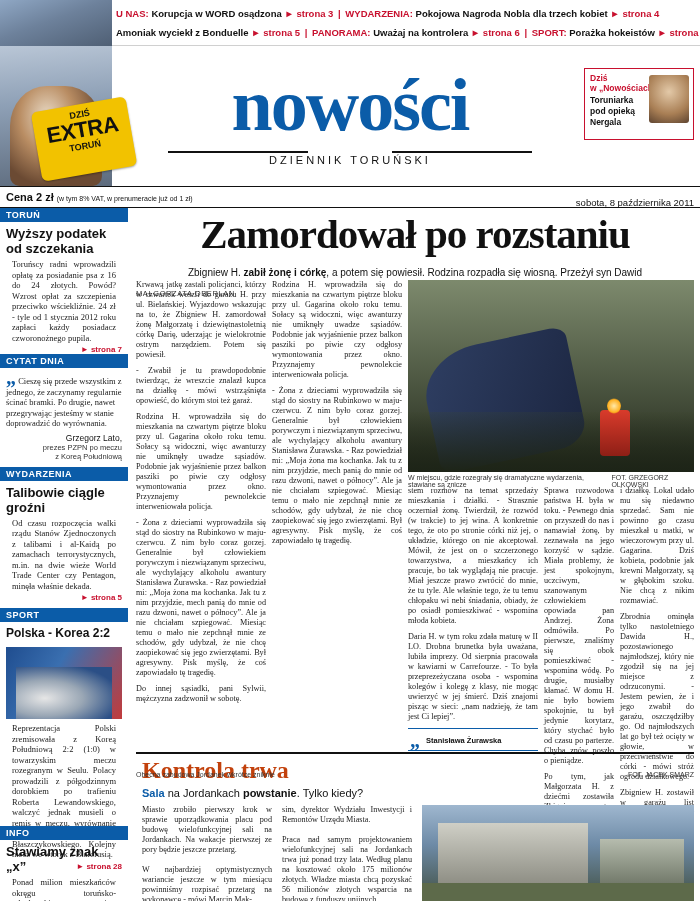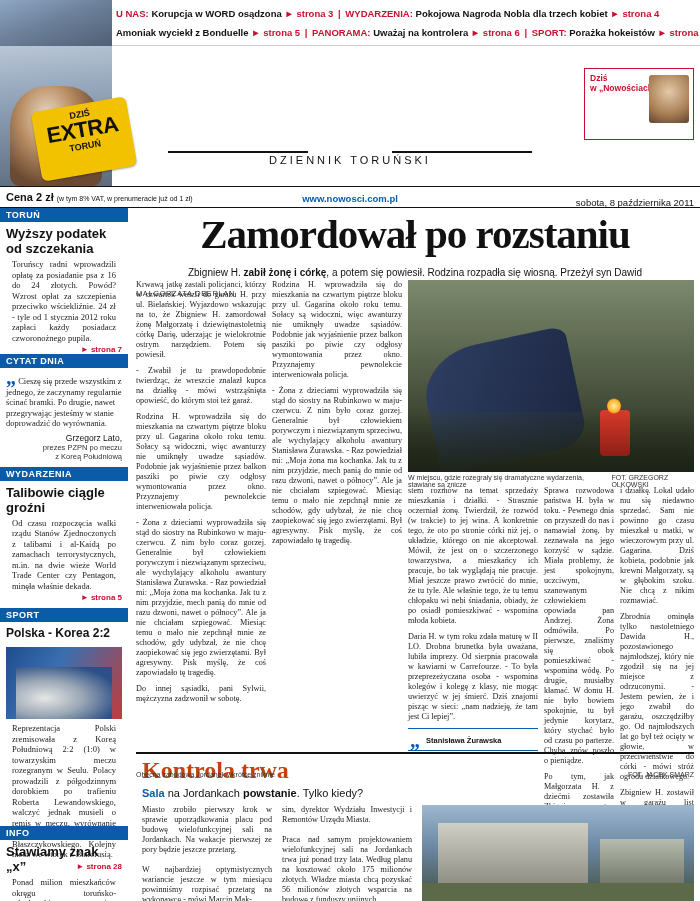--- a/index.html
+++ b/index.html
@@ -300,37 +300,40 @@
 
   <div class="masthead">
     <div class="mh-photo"></div>
 
     <div class="extra-badge">
       <div class="dzis">DZIŚ</div>
       <div class="extra">EXTRA</div>
       <div class="torun">TORUŃ</div>
     </div>
 
+    <div class="logo">nowości</div>
     <div class="logo-rule"></div>
     <div class="logo-rule2"></div>
     <div class="logo-sub">DZIENNIK TORUŃSKI</div>
 
     <div class="promo-box">
       <div class="pb-photo"></div>
       <div class="pb-title" style="white-space:pre-line;">Dziś
 w „Nowościach”</div>
+      <div class="pb-body" style="white-space:pre-line;">Toruniarka
+pod opieką
+Nergala</div>
     </div>
   </div>
 
   <div class="infobar">
     <div class="price">
       <span>Cena 2 zł</span>
       <small>(w tym 8% VAT, w prenumeracie już od 1 zł)</small>
     </div>
-    <div class="www">www.nowosci.com.pl</div>
     <div class="date">sobota, 8 października 2011</div>
   </div>
 
   <div class="rail">
 
     <div class="rail-hd">TORUŃ</div>
     <div class="rail-h2" style="white-space:pre-line;">Wyższy podatek
 od szczekania</div>
     <div class="rail-p">Toruńscy radni wprowadzili opłatę za posiadanie psa z 16 do 24 złotych. Powód? Wzrost opłat za szczepienia przeciwko wściekliźnie. 24 zł - tyle od 1 stycznia 2012 roku zapłaci każdy posiadacz czworonożnego pupila.</div>
     <div class="rail-more">► strona 7</div>

